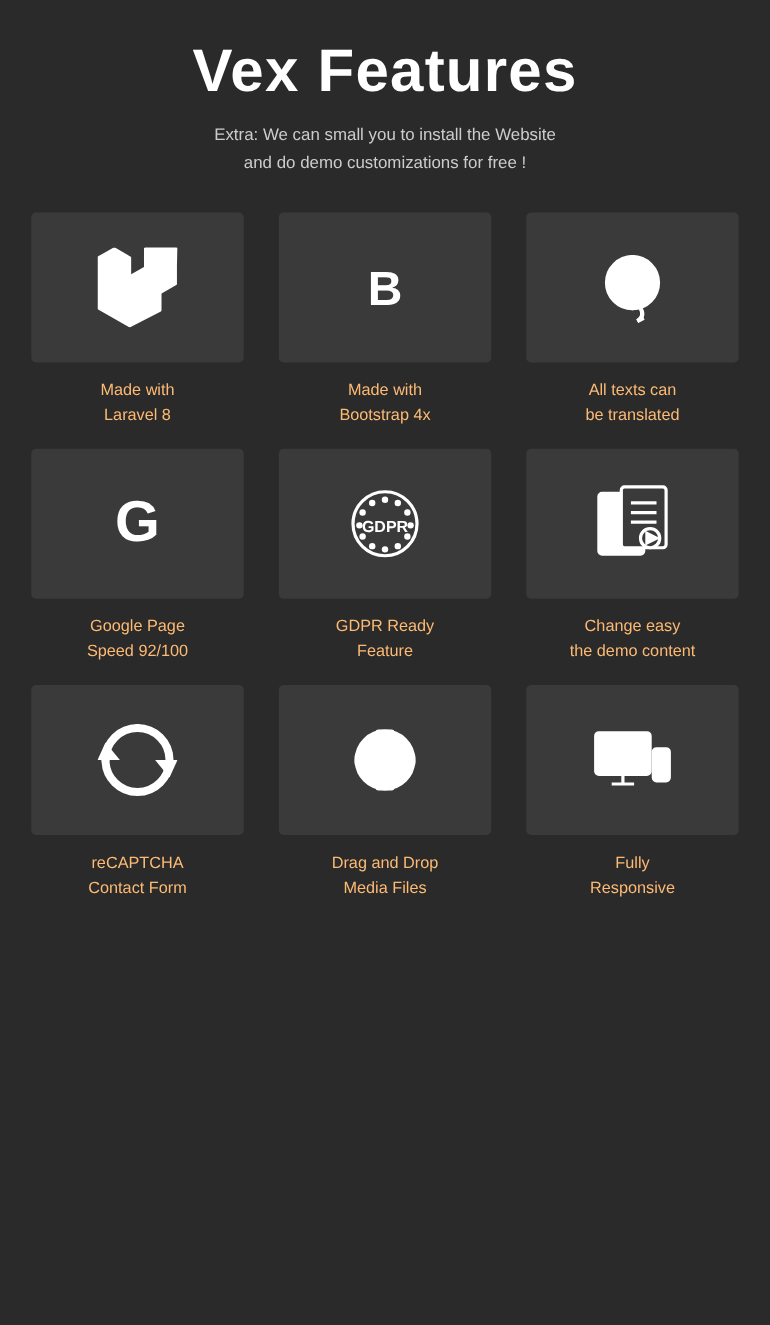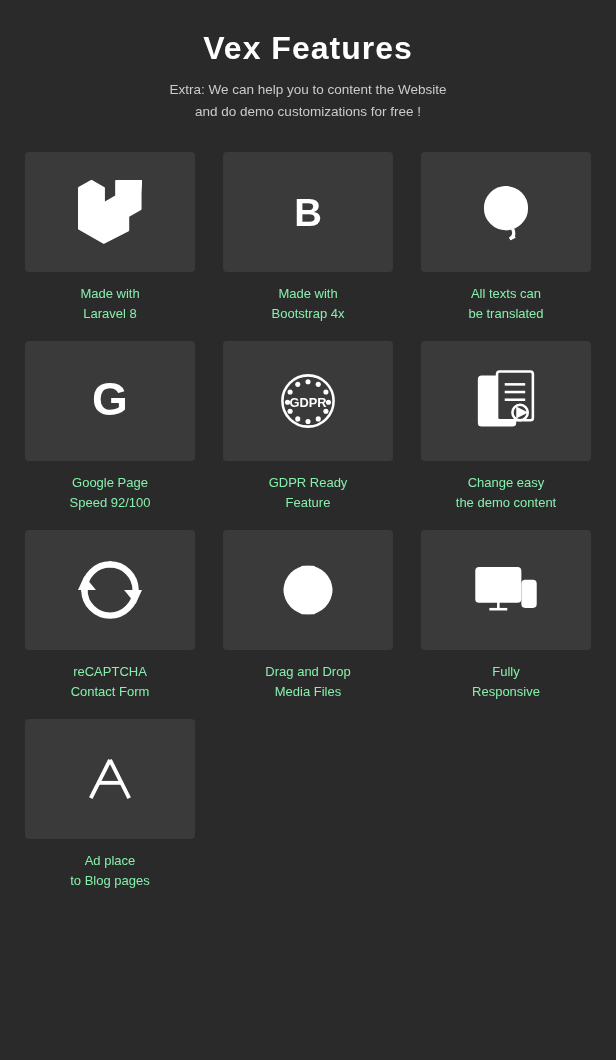--- a/index.html
+++ b/index.html
@@ -9,21 +9,21 @@
       font-family: Arial, Helvetica, sans-serif;
       width: 616px;
       min-height: 1060px;
     }
     .page-container {
       width: 616px;
       padding: 30px 20px 40px;
     }
     .page-title {
       text-align: center;
-      font-size: 32px;
+      font-size: 48px;
       font-weight: 900;
       letter-spacing: 1px;
       margin-bottom: 12px;
       color: #ffffff;
     }
     .subtitle {
       text-align: center;
       font-size: 13.5px;
       color: #cccccc;
       line-height: 1.6;
@@ -50,31 +50,31 @@
       margin-bottom: 12px;
     }
     .icon-box svg {
       width: 64px;
       height: 64px;
       fill: #ffffff;
     }
     .feature-label {
       text-align: center;
       font-size: 13px;
-      color: #86efac;
+      color: #fdba74;
       line-height: 1.5;
     }
   </style>
 </head>
 <body>
 
 <div class="page-container">
   <h1 class="page-title">Vex Features</h1>
   <p class="subtitle">
-    <span>Extra: We can help you to content the Website</span><br>
+    <span>Extra: We can small you to install the Website</span><br>
     <span>and do demo customizations for free !</span>
   </p>
 
   <div class="grid" id="features-grid">
   <div class="feature-cell">
         <div class="icon-box">
           <svg viewBox="0 0 50 50" fill="white">
             <path d="M49.626 11.564a.809.809 0 01.028.209v10.972a.8.8 0 01-.402.694l-9.209 5.302-.032.018v10.509a.8.8 0 01-.402.694L20.42 49.861a.509.509 0 01-.064.028.641.641 0 01-.26.053.66.66 0 01-.258-.052l-19.172-11.03A.801.801 0 010 38.166V6.269a.585.585 0 01.024-.181.688.688 0 01.028-.11.578.578 0 01.062-.172.517.517 0 01.055-.099.66.66 0 01.083-.1.51.51 0 01.089-.07L10.14.076a.8.8 0 01.8 0l9.8 5.643a.823.823 0 01.119.089.838.838 0 01.089.098.744.744 0 01.063.172.68.68 0 01.026.181v10.509l8.008-4.614V.8a.643.643 0 01.026-.18.756.756 0 01.026-.11.715.715 0 01.065-.172.61.61 0 01.053-.1.71.71 0 01.084-.1.554.554 0 01.088-.069l9.8-5.645a.8.8 0 01.8 0l9.8 5.645a.657.657 0 01.09.07.704.704 0 01.083.099.601.601 0 01.054.1.748.748 0 01.063.172.696.696 0 01.028.11z" fill="white" fill-rule="evenodd"></path>
           </svg>
         </div>
@@ -178,24 +178,14 @@
             <rect x="2" y="8" width="34" height="26" rx="2"></rect>
             <line x1="2" y1="28" x2="36" y2="28"></line>
             <line x1="19" y1="34" x2="19" y2="40"></line>
             <line x1="12" y1="40" x2="26" y2="40"></line>
             <rect x="38" y="18" width="10" height="20" rx="2"></rect>
             <line x1="38" y1="34" x2="48" y2="34"></line>
           </svg>
         </div>
         <div class="feature-label">Fully<br>Responsive</div>
       </div>
-      <div class="feature-cell">
-        <div class="icon-box">
-          <svg viewBox="0 0 50 50" fill="none" stroke="white" stroke-width="3">
-            <line x1="10" y1="40" x2="25" y2="10"></line>
-            <line x1="25" y1="10" x2="40" y2="40"></line>
-            <line x1="16" y1="28" x2="34" y2="28"></line>
-          </svg>
-        </div>
-        <div class="feature-label">Ad place<br>to Blog pages</div>
-      </div>
     </div>
 </div>
 
 </body></html>

